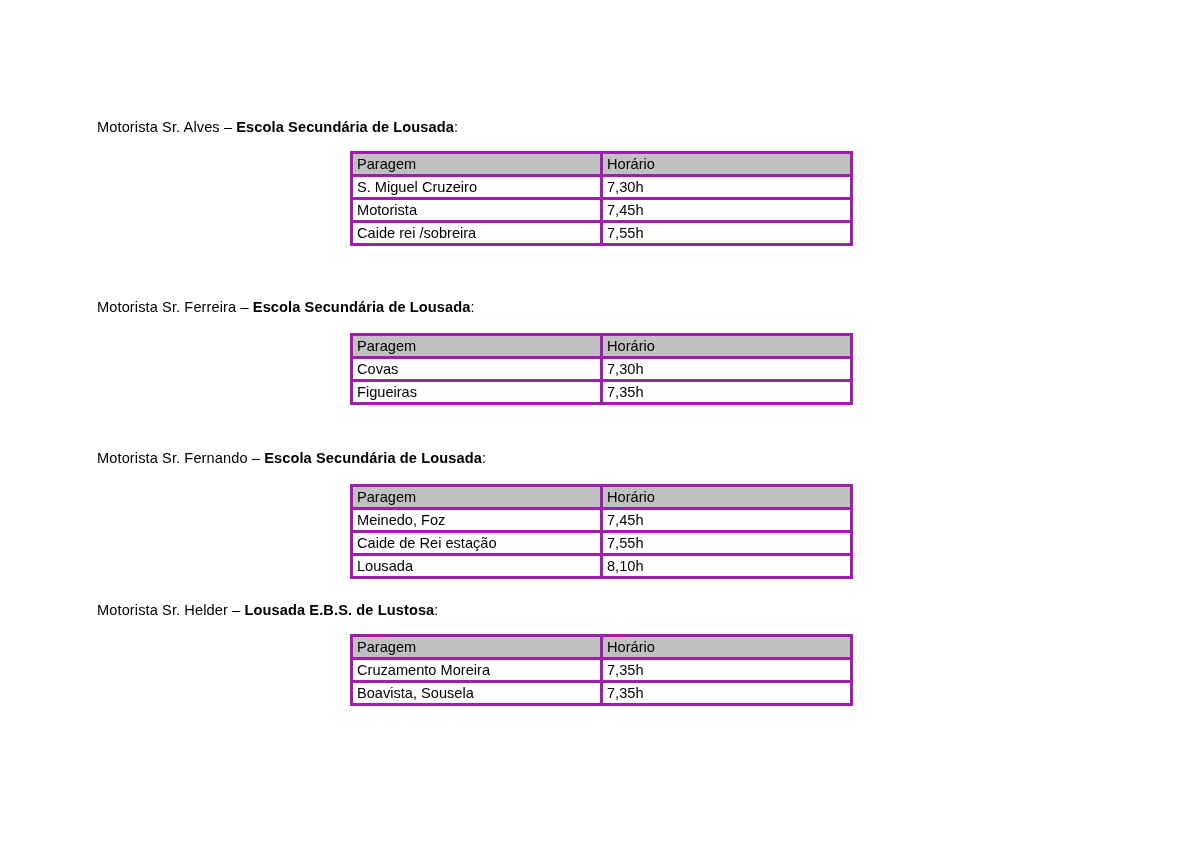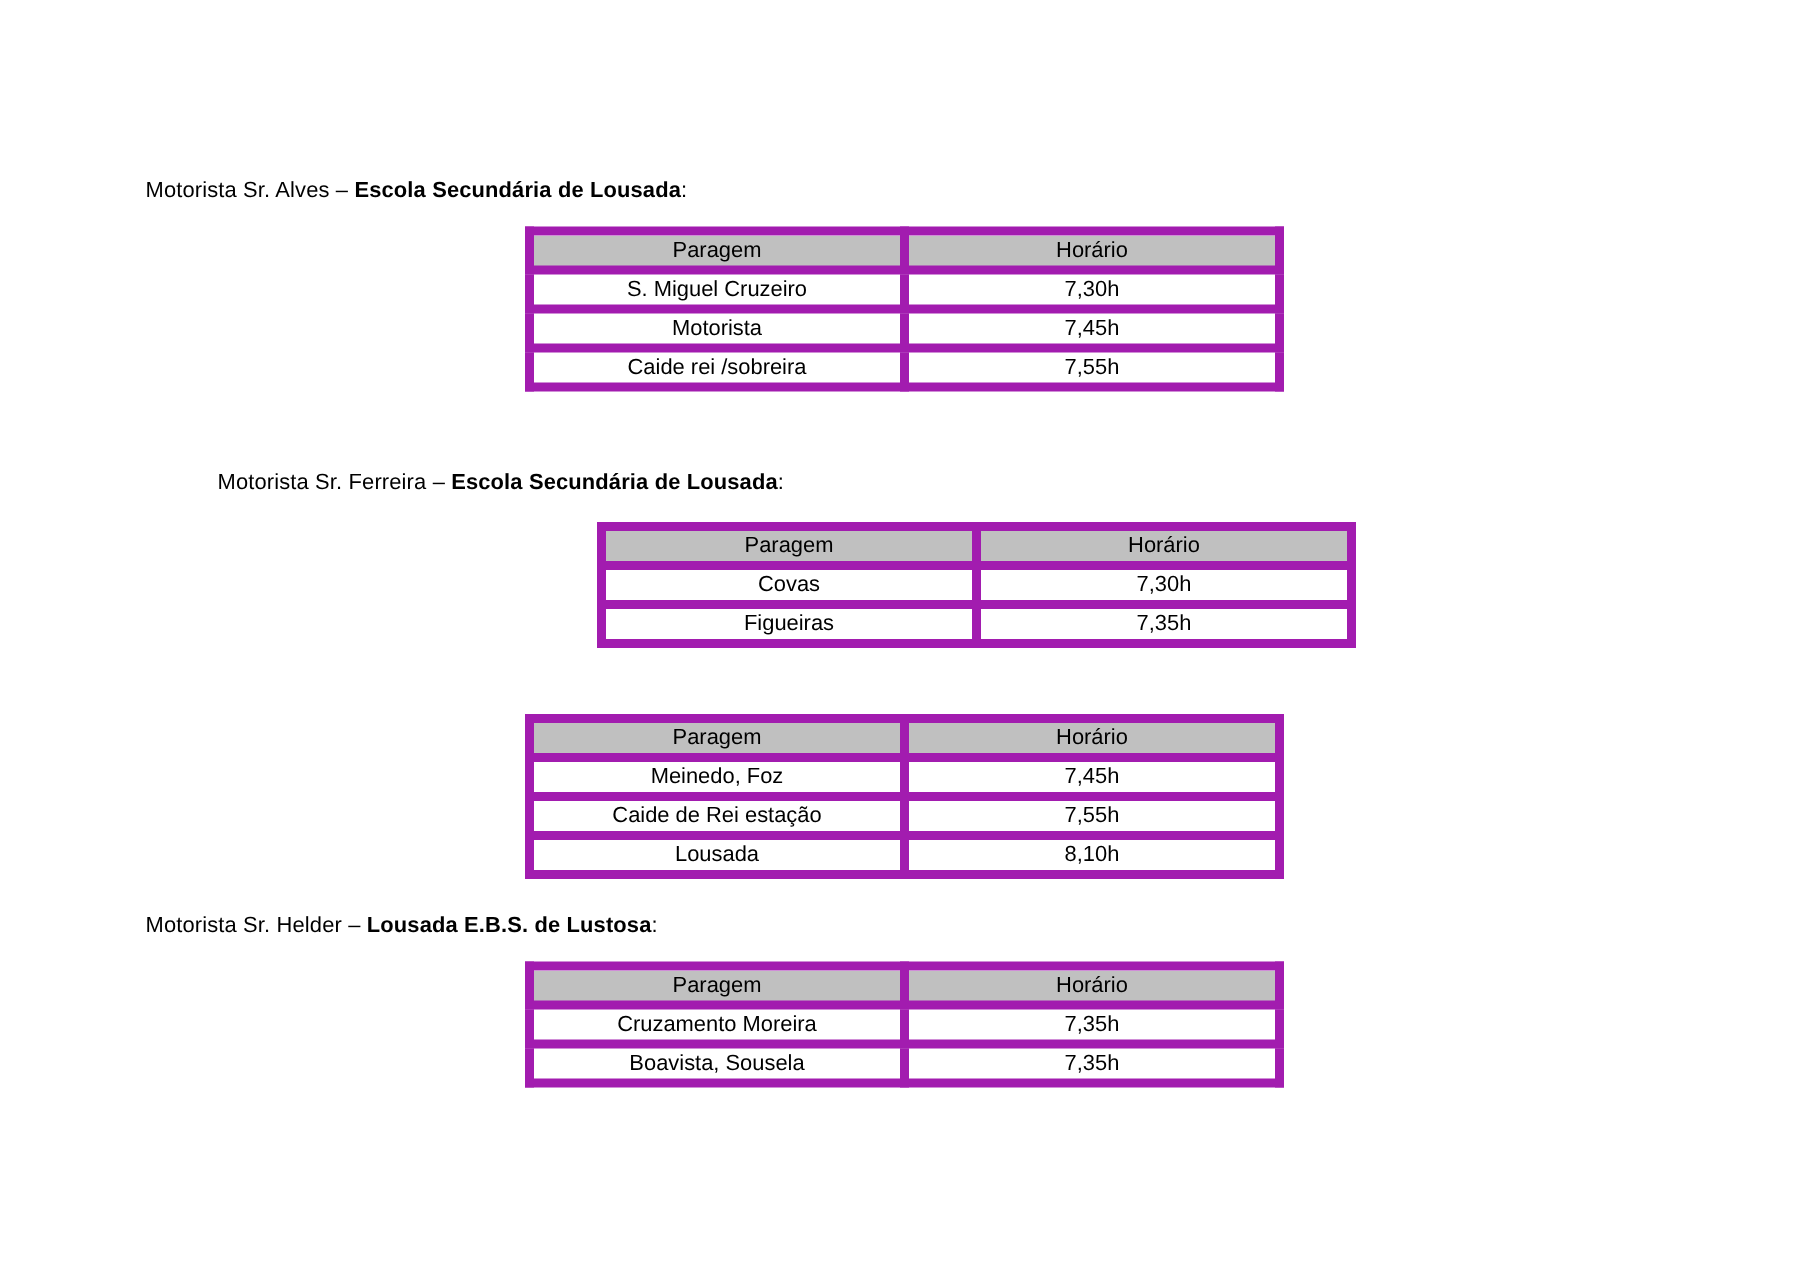--- a/index.html
+++ b/index.html
@@ -49,39 +49,39 @@
     table-layout: fixed;
     width: 500px;
     border: 2px solid #000000;
   }
 
   table.schedule col.stop-col  { width: 250px; }
   table.schedule col.time-col  { width: 250px; }
 
   table.schedule th,
   table.schedule td {
-    border: 6px solid #a21caf;
-    text-align: center;
+    border: 3px solid #a21caf;
+    text-align: left;
     font-size: 14.6px;
     line-height: 16px;
     font-weight: normal;
     padding: 2px 4px;
     height: 18px;
     box-sizing: border-box;
     white-space: nowrap;
     overflow: hidden;
   }
 
   table.schedule thead th {
     background: #c0c0c0;
   }
 
   .sec-1 { }
   .sec-1 .table-wrap { margin-top: 14px; }
-  .sec-2 { margin-top: 52px; padding-left: 48px; }
+  .sec-2 { margin-top: 52px; }
   .sec-2 .table-wrap { margin-top: 16px; }
   .sec-2 table.schedule th,
   .sec-2 table.schedule td { height: 21px; }
   .sec-3 { margin-top: 44px; }
   .sec-3 .table-wrap { margin-top: 16px; }
   .sec-3 table.schedule th,
   .sec-3 table.schedule td { height: 21px; }
   .sec-4 { margin-top: 22px; }
   .sec-4 .table-wrap { margin-top: 14px; }
   .sec-4 table.schedule th,
@@ -150,20 +150,23 @@
           <tr>
             <td>Figueiras</td>
             <td>7,35h</td>
           </tr>
         </tbody>
       </table>
     </div>
   </div>
 
   <div class="section sec-3">
+    <p class="section-heading">
+      <span>Motorista Sr. Fernando</span><span>&nbsp;</span><span>–</span><span>&nbsp;</span><span class="school">Escola Secundária de Lousada</span><span>:</span>
+    </p>
     <div class="table-wrap">
       <table class="schedule">
         <colgroup>
             <col class="stop-col">
             <col class="time-col">
           </colgroup>
         <thead>
           <tr>
             <th>Paragem</th>
             <th>Horário</th>

